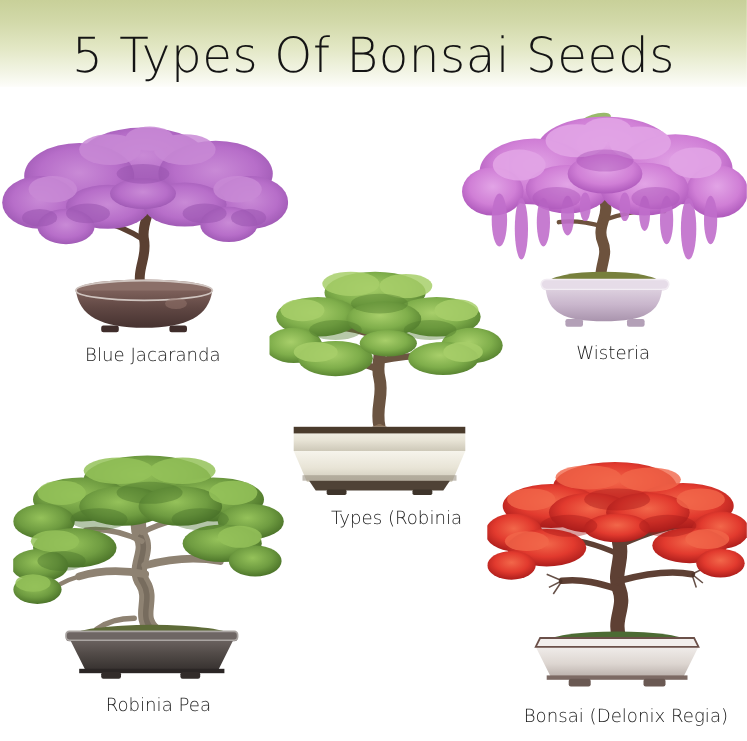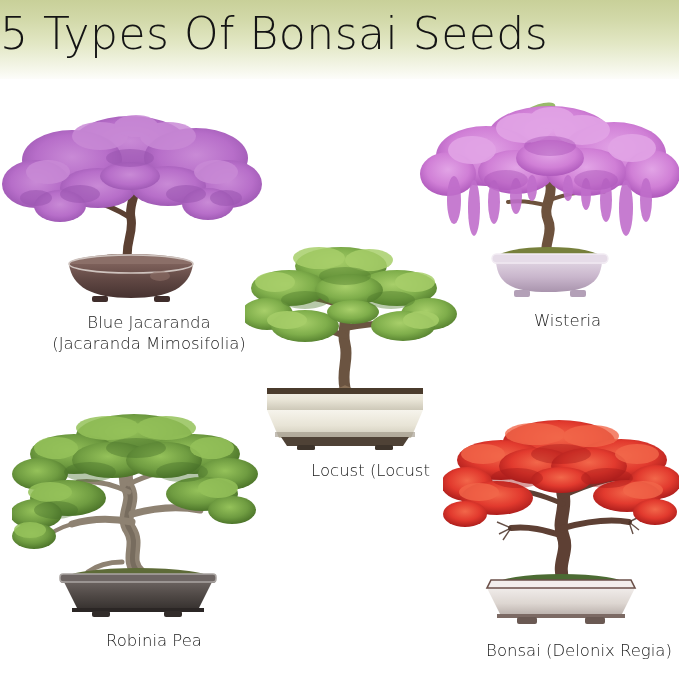--- a/index.html
+++ b/index.html
@@ -10,35 +10,35 @@
     overflow:hidden;
     position:relative;
   }
   
   .header{
     position:absolute;left:0;top:0;width:679px;height:79px;
     background:linear-gradient(to bottom,#c9d19a 0%,#d4db ca 20%,#e4e9c6 55%,#f4f6e8 82%,#ffffff 100%);
     background:linear-gradient(to bottom,#c8d099 0%,#d2d9a9 25%,#e2e7c4 55%,#f3f5e6 84%,#fdfdfa 100%);
   }
   .header-title{
-    position:absolute;left:0;top:3px;width:679px;
-    text-align:left;
+    position:absolute;left:0;top:20px;width:679px;
+    text-align:center;
     font-family:"DejaVu Sans", sans-serif;
     font-weight:300;
     font-size:44px;
     letter-spacing:0.5px;
     color:#141414;
     line-height:62px;
     white-space:nowrap;
   }
   
   .card{position:absolute;}
   .card .art{position:absolute;left:0;top:0;}
   .caption{
-    position:absolute;left:18px;width:100%;
+    position:absolute;left:8px;width:100%;
     text-align:center;
     color:#1b1b1b;
     font-family:"DejaVu Sans", sans-serif;
     font-weight:300;
     font-size:16.5px;
     line-height:21px;
     white-space:nowrap;
   }
   .caption .l2{display:block;}
 
@@ -125,21 +125,20 @@
 
     <ellipse cx="131" cy="180" rx="62" ry="10" fill="#8b6f68"></ellipse>
     <path d="M69 180 C72 203 92 214 131 214 C170 214 190 203 193 180 Z" fill="url(#jac-pot)"></path>
     <ellipse cx="131" cy="180" rx="62" ry="9" fill="none" stroke="#cfc4bf" stroke-width="1.6"></ellipse>
     <ellipse cx="160" cy="192" rx="10" ry="5" fill="#8d6f68" opacity="0.6"></ellipse>
     <rect x="92" y="212" width="16" height="6" rx="2" fill="#3f2d2b"></rect>
     <rect x="154" y="212" width="16" height="6" rx="2" fill="#3f2d2b"></rect>
   </svg>
   <div class="caption">
     <span>Blue Jacaranda</span>
-    <span class="l2">(Jacaranda Mimosifolia)</span>
   </div>
 </div>
 
 <div class="card" id="card-wisteria">
   <svg class="art" width="259" height="226" viewBox="0 0 259 226">
     <defs>
       <radialGradient id="wis-canopy" cx="50%" cy="40%" r="62%">
         <stop offset="0%" stop-color="#e2a4e6"></stop>
           <stop offset="60%" stop-color="#d07fd6"></stop>
           <stop offset="100%" stop-color="#ab55b9"></stop>
@@ -274,21 +273,21 @@
 
     <path d="M28 156 L172 156 L178 162 L178 178 L22 178 L22 162 Z" fill="url(#loc-pot)"></path>
     <rect x="22" y="156" width="156" height="6" fill="#4a3b2c"></rect>
     <path d="M22 178 L178 178 L166 206 L34 206 Z" fill="url(#loc-pot)"></path>
     <rect x="30" y="200" width="140" height="5" fill="#9b9383" opacity="0.6"></rect>
     <path d="M36 205 L164 205 L158 214 L42 214 Z" fill="#4f4236"></path>
     <rect x="52" y="213" width="18" height="5" rx="1.5" fill="#3e342b"></rect>
     <rect x="130" y="213" width="18" height="5" rx="1.5" fill="#3e342b"></rect>
   </svg>
   <div class="caption">
-    <span>Locust (Locust</span>
+    <span>Types (Robinia</span>
   </div>
 </div>
 
 <div class="card" id="card-pigeonpea">
   <svg class="art" width="248" height="228" viewBox="0 0 248 228">
     <defs>
       <radialGradient id="pig-canopy" cx="45%" cy="40%" r="62%">
         <stop offset="0%" stop-color="#95c25a"></stop>
           <stop offset="60%" stop-color="#6f9c41"></stop>
           <stop offset="100%" stop-color="#4a7228"></stop>

